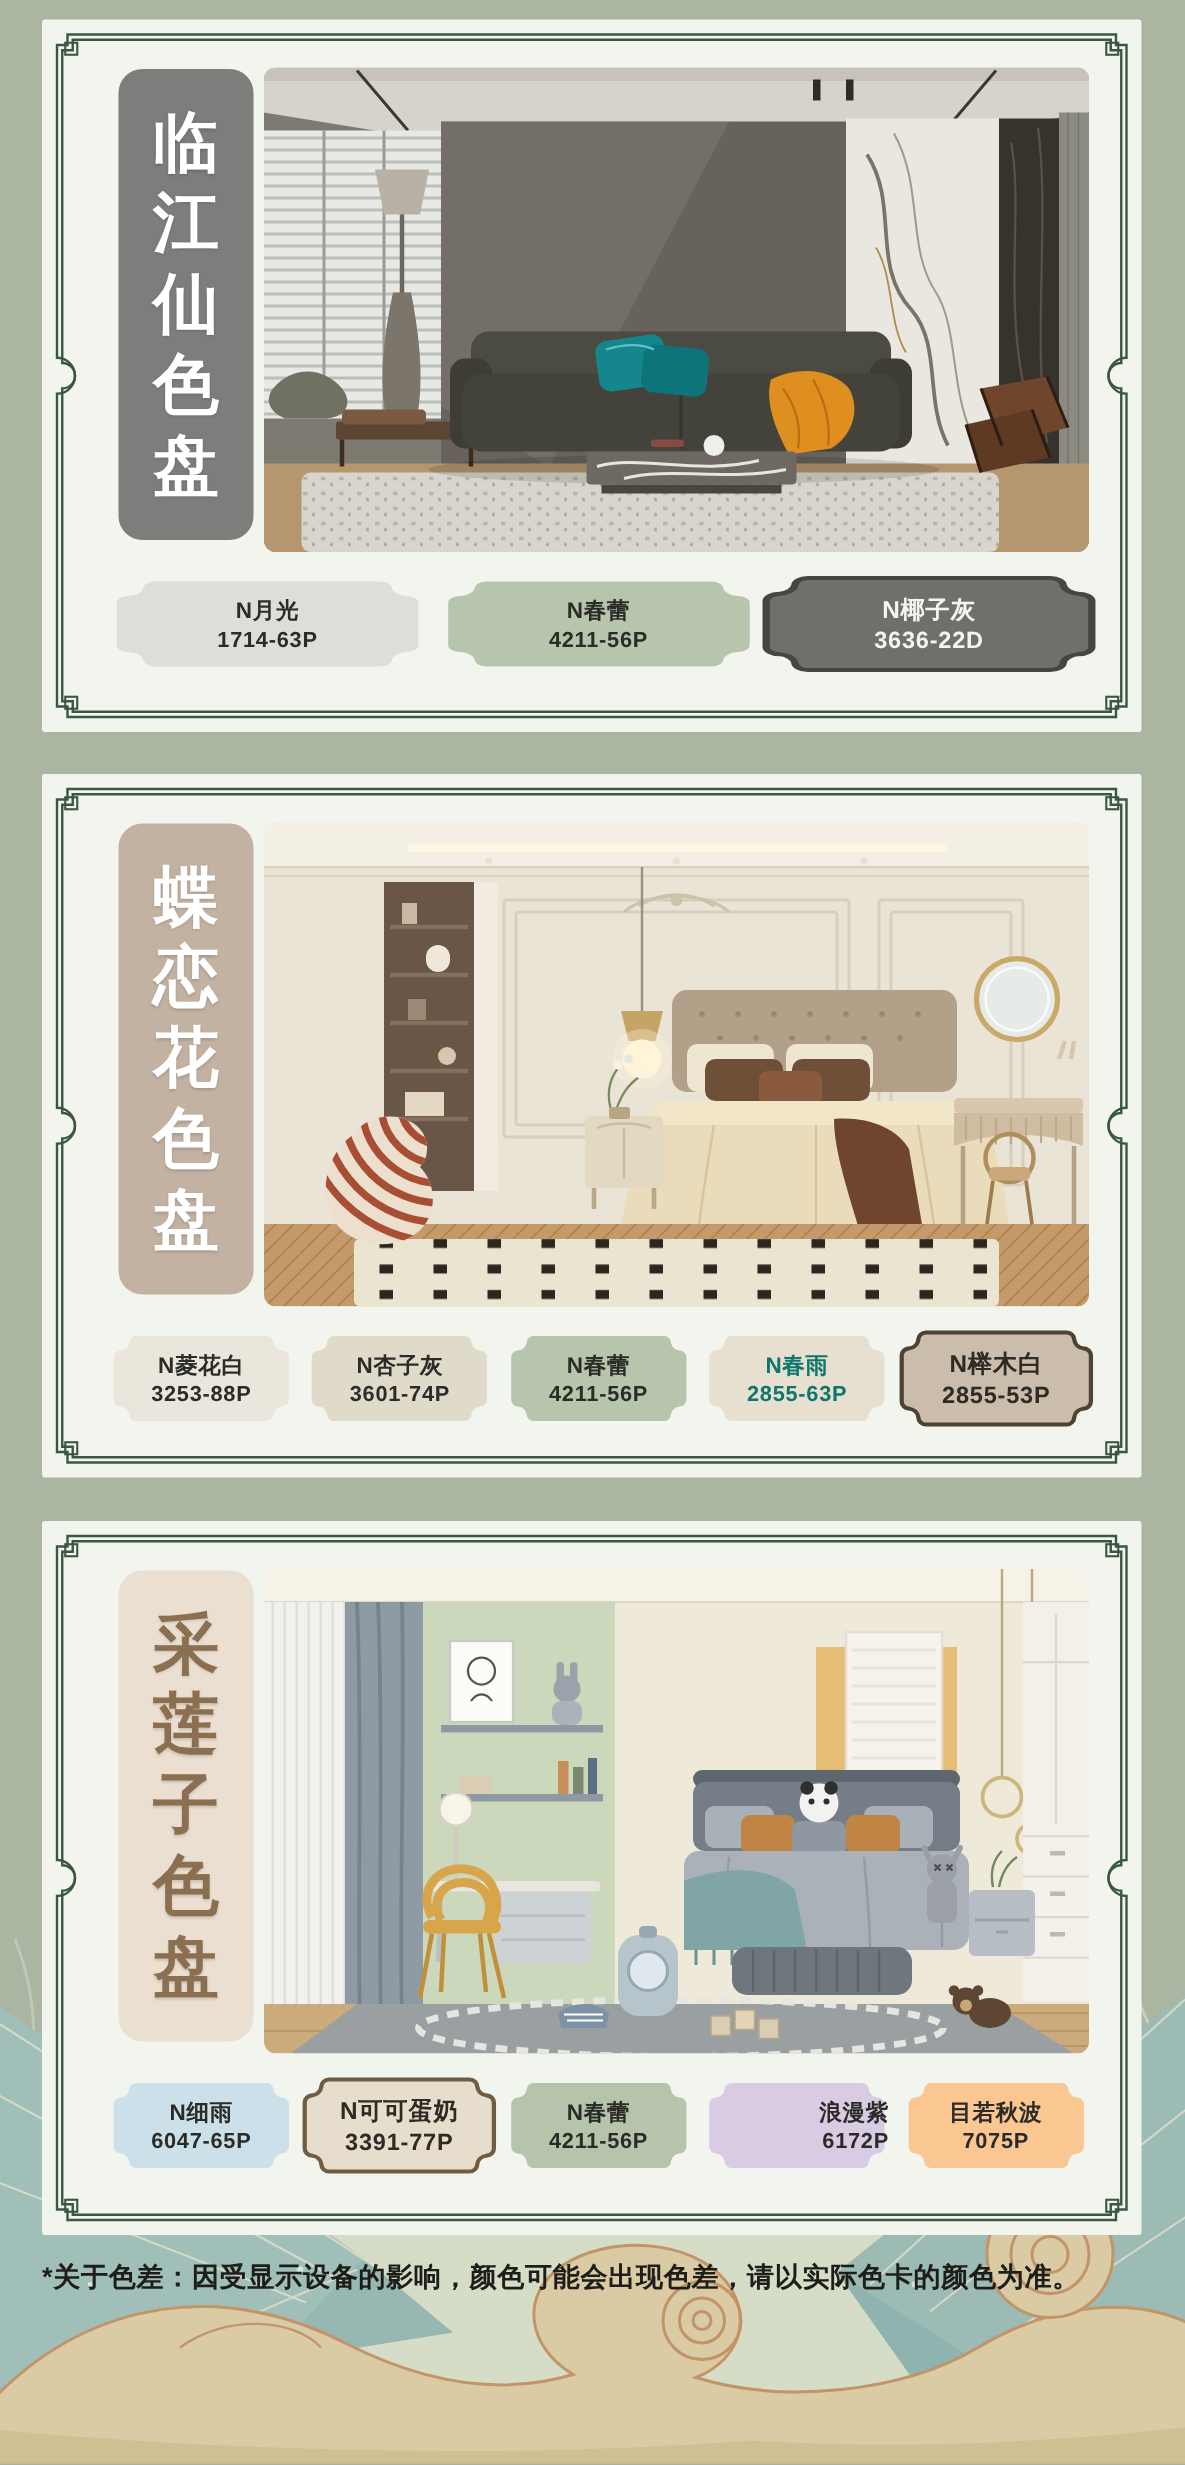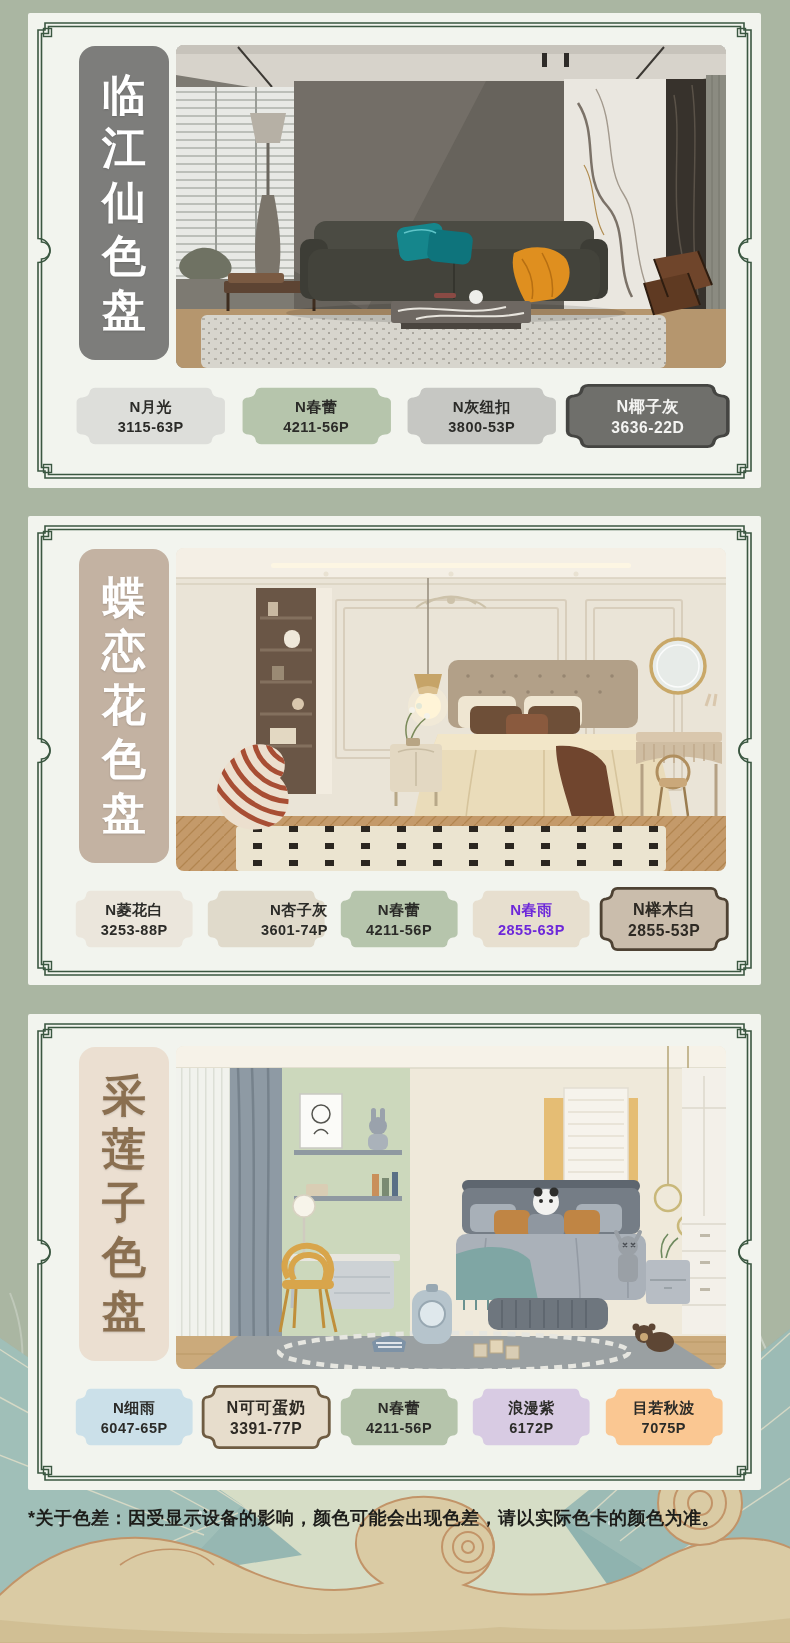--- a/index.html
+++ b/index.html
@@ -160,39 +160,30 @@
       </svg>
     </div>
 
     <div class="swatch-row">
       <div class="swatch">
         <svg viewBox="-3 -3 131 70" preserveAspectRatio="none">
           <path stroke="none" stroke-width="2.6" d="M 16 0 L 109 0 A 5 5 0 0 1 114 5 A 7 7 0 0 0 120 11 A 5 5 0 0 1 125 16 L 125 48 A 5 5 0 0 1 120 53 A 7 7 0 0 0 114 59 A 5 5 0 0 1 109 64 L 16 64 A 5 5 0 0 1 11 59 A 7 7 0 0 0 5 53 A 5 5 0 0 1 0 48 L 0 16 A 5 5 0 0 1 5 11 A 7 7 0 0 0 11 5 A 5 5 0 0 1 16 0 Z" fill="#dddeda"></path>
         </svg>
         <div class="swatch-label" style="color: rgb(43, 43, 40);">
           <div class="swatch-name">N月光</div>
-          <div class="swatch-code">3115-63P</div>
+          <div class="swatch-code">1714-63P</div>
         </div>
       </div>
       <div class="swatch">
         <svg viewBox="-3 -3 131 70" preserveAspectRatio="none">
           <path stroke="none" stroke-width="2.6" d="M 16 0 L 109 0 A 5 5 0 0 1 114 5 A 7 7 0 0 0 120 11 A 5 5 0 0 1 125 16 L 125 48 A 5 5 0 0 1 120 53 A 7 7 0 0 0 114 59 A 5 5 0 0 1 109 64 L 16 64 A 5 5 0 0 1 11 59 A 7 7 0 0 0 5 53 A 5 5 0 0 1 0 48 L 0 16 A 5 5 0 0 1 5 11 A 7 7 0 0 0 11 5 A 5 5 0 0 1 16 0 Z" fill="#b6c5ac"></path>
         </svg>
         <div class="swatch-label" style="color: rgb(43, 43, 40);">
           <div class="swatch-name">N春蕾</div>
           <div class="swatch-code">4211-56P</div>
-        </div>
-      </div>
-      <div class="swatch">
-        <svg viewBox="-3 -3 131 70" preserveAspectRatio="none">
-          <path stroke="none" stroke-width="2.6" d="M 16 0 L 109 0 A 5 5 0 0 1 114 5 A 7 7 0 0 0 120 11 A 5 5 0 0 1 125 16 L 125 48 A 5 5 0 0 1 120 53 A 7 7 0 0 0 114 59 A 5 5 0 0 1 109 64 L 16 64 A 5 5 0 0 1 11 59 A 7 7 0 0 0 5 53 A 5 5 0 0 1 0 48 L 0 16 A 5 5 0 0 1 5 11 A 7 7 0 0 0 11 5 A 5 5 0 0 1 16 0 Z" fill="#c6c7c3"></path>
-        </svg>
-        <div class="swatch-label" style="color: rgb(43, 43, 40);">
-          <div class="swatch-name">N灰纽扣</div>
-          <div class="swatch-code">3800-53P</div>
         </div>
       </div>
       <div class="swatch hl">
         <svg viewBox="-3 -3 131 70" preserveAspectRatio="none">
           <path stroke="#454542" stroke-width="2.6" d="M 16 0 L 109 0 A 5 5 0 0 1 114 5 A 7 7 0 0 0 120 11 A 5 5 0 0 1 125 16 L 125 48 A 5 5 0 0 1 120 53 A 7 7 0 0 0 114 59 A 5 5 0 0 1 109 64 L 16 64 A 5 5 0 0 1 11 59 A 7 7 0 0 0 5 53 A 5 5 0 0 1 0 48 L 0 16 A 5 5 0 0 1 5 11 A 7 7 0 0 0 11 5 A 5 5 0 0 1 16 0 Z" fill="#6f6f6b"></path>
         </svg>
         <div class="swatch-label" style="color: rgb(244, 244, 242);">
           <div class="swatch-name">N椰子灰</div>
           <div class="swatch-code">3636-22D</div>
         </div>
@@ -330,39 +321,39 @@
         </svg>
         <div class="swatch-label" style="color: rgb(43, 43, 40);">
           <div class="swatch-name">N菱花白</div>
           <div class="swatch-code">3253-88P</div>
         </div>
       </div>
       <div class="swatch">
         <svg viewBox="-3 -3 131 70" preserveAspectRatio="none">
           <path stroke="none" stroke-width="2.6" d="M 16 0 L 109 0 A 5 5 0 0 1 114 5 A 7 7 0 0 0 120 11 A 5 5 0 0 1 125 16 L 125 48 A 5 5 0 0 1 120 53 A 7 7 0 0 0 114 59 A 5 5 0 0 1 109 64 L 16 64 A 5 5 0 0 1 11 59 A 7 7 0 0 0 5 53 A 5 5 0 0 1 0 48 L 0 16 A 5 5 0 0 1 5 11 A 7 7 0 0 0 11 5 A 5 5 0 0 1 16 0 Z" fill="#e0dacb"></path>
         </svg>
-        <div class="swatch-label" style="color: rgb(43, 43, 40); align-items: flex-end;">
+        <div class="swatch-label" style="color: rgb(43, 43, 40);">
           <div class="swatch-name">N杏子灰</div>
           <div class="swatch-code">3601-74P</div>
         </div>
       </div>
       <div class="swatch">
         <svg viewBox="-3 -3 131 70" preserveAspectRatio="none">
           <path stroke="none" stroke-width="2.6" d="M 16 0 L 109 0 A 5 5 0 0 1 114 5 A 7 7 0 0 0 120 11 A 5 5 0 0 1 125 16 L 125 48 A 5 5 0 0 1 120 53 A 7 7 0 0 0 114 59 A 5 5 0 0 1 109 64 L 16 64 A 5 5 0 0 1 11 59 A 7 7 0 0 0 5 53 A 5 5 0 0 1 0 48 L 0 16 A 5 5 0 0 1 5 11 A 7 7 0 0 0 11 5 A 5 5 0 0 1 16 0 Z" fill="#b6c5ac"></path>
         </svg>
         <div class="swatch-label" style="color: rgb(43, 43, 40);">
           <div class="swatch-name">N春蕾</div>
           <div class="swatch-code">4211-56P</div>
         </div>
       </div>
       <div class="swatch">
         <svg viewBox="-3 -3 131 70" preserveAspectRatio="none">
           <path stroke="none" stroke-width="2.6" d="M 16 0 L 109 0 A 5 5 0 0 1 114 5 A 7 7 0 0 0 120 11 A 5 5 0 0 1 125 16 L 125 48 A 5 5 0 0 1 120 53 A 7 7 0 0 0 114 59 A 5 5 0 0 1 109 64 L 16 64 A 5 5 0 0 1 11 59 A 7 7 0 0 0 5 53 A 5 5 0 0 1 0 48 L 0 16 A 5 5 0 0 1 5 11 A 7 7 0 0 0 11 5 A 5 5 0 0 1 16 0 Z" fill="#e7dfcf"></path>
         </svg>
-        <div class="swatch-label" style="color: #6d28d9;">
+        <div class="swatch-label" style="color: #0f766e;">
           <div class="swatch-name">N春雨</div>
           <div class="swatch-code">2855-63P</div>
         </div>
       </div>
       <div class="swatch hl">
         <svg viewBox="-3 -3 131 70" preserveAspectRatio="none">
           <path stroke="#4e4233" stroke-width="2.6" d="M 16 0 L 109 0 A 5 5 0 0 1 114 5 A 7 7 0 0 0 120 11 A 5 5 0 0 1 125 16 L 125 48 A 5 5 0 0 1 120 53 A 7 7 0 0 0 114 59 A 5 5 0 0 1 109 64 L 16 64 A 5 5 0 0 1 11 59 A 7 7 0 0 0 5 53 A 5 5 0 0 1 0 48 L 0 16 A 5 5 0 0 1 5 11 A 7 7 0 0 0 11 5 A 5 5 0 0 1 16 0 Z" fill="#cabdac"></path>
         </svg>
         <div class="swatch-label" style="color: rgb(46, 42, 36);">
           <div class="swatch-name">N榉木白</div>
@@ -514,21 +505,21 @@
         </svg>
         <div class="swatch-label" style="color: rgb(43, 43, 40);">
           <div class="swatch-name">N春蕾</div>
           <div class="swatch-code">4211-56P</div>
         </div>
       </div>
       <div class="swatch">
         <svg viewBox="-3 -3 131 70" preserveAspectRatio="none">
           <path stroke="none" stroke-width="2.6" d="M 16 0 L 109 0 A 5 5 0 0 1 114 5 A 7 7 0 0 0 120 11 A 5 5 0 0 1 125 16 L 125 48 A 5 5 0 0 1 120 53 A 7 7 0 0 0 114 59 A 5 5 0 0 1 109 64 L 16 64 A 5 5 0 0 1 11 59 A 7 7 0 0 0 5 53 A 5 5 0 0 1 0 48 L 0 16 A 5 5 0 0 1 5 11 A 7 7 0 0 0 11 5 A 5 5 0 0 1 16 0 Z" fill="#d8cbe3"></path>
         </svg>
-        <div class="swatch-label" style="color: rgb(43, 43, 40);">
+        <div class="swatch-label" style="color: rgb(43, 43, 40); align-items: flex-end;">
           <div class="swatch-name">浪漫紫</div>
           <div class="swatch-code">6172P</div>
         </div>
       </div>
       <div class="swatch">
         <svg viewBox="-3 -3 131 70" preserveAspectRatio="none">
           <path stroke="none" stroke-width="2.6" d="M 16 0 L 109 0 A 5 5 0 0 1 114 5 A 7 7 0 0 0 120 11 A 5 5 0 0 1 125 16 L 125 48 A 5 5 0 0 1 120 53 A 7 7 0 0 0 114 59 A 5 5 0 0 1 109 64 L 16 64 A 5 5 0 0 1 11 59 A 7 7 0 0 0 5 53 A 5 5 0 0 1 0 48 L 0 16 A 5 5 0 0 1 5 11 A 7 7 0 0 0 11 5 A 5 5 0 0 1 16 0 Z" fill="#fac792"></path>
         </svg>
         <div class="swatch-label" style="color: rgb(43, 43, 40); text-align: center;">
           <div class="swatch-name">目若秋波</div>

